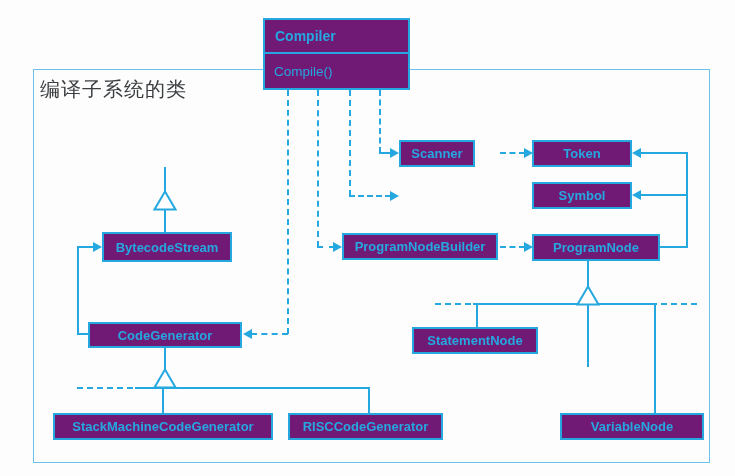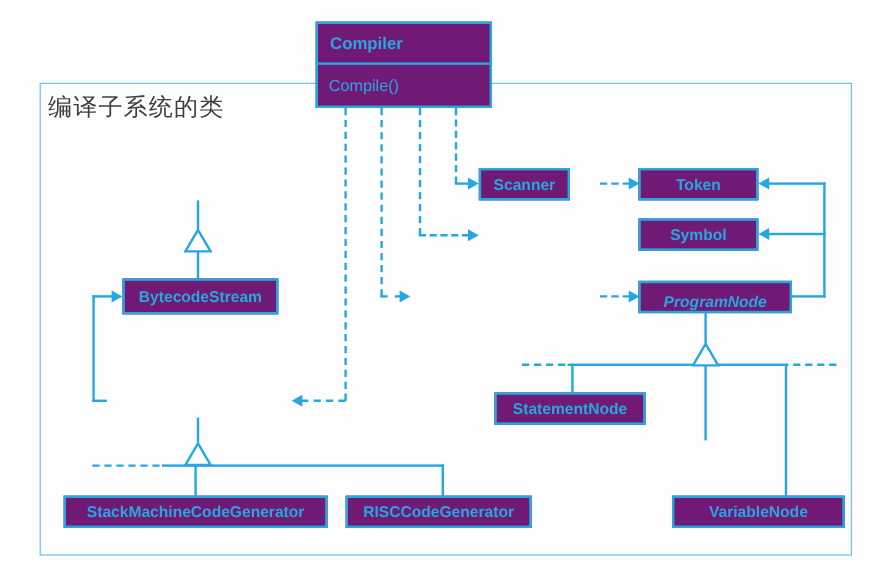--- a/index.html
+++ b/index.html
@@ -13,21 +13,21 @@
   }
   
   .boundary{position:absolute;left:33px;top:69px;width:675px;height:392px;
     border:1.5px solid var(--cyan-light);background:transparent;}
   .boundary-label{position:absolute;left:40px;top:76px;font-size:20px;color:#3b3e41;
     letter-spacing:1px;}
   
   .cls{position:absolute;border:2px solid var(--cyan);background:#701a75;color:var(--cyan);
     font-weight:bold;font-size:13px;display:flex;align-items:center;justify-content:center;
     z-index:5;box-sizing:border-box;}
-  .abstract{font-style:italic;align-items:flex-end;}
+  .abstract{}
   
   #compiler{left:263px;top:18px;width:147px;height:72px;flex-direction:column;
     align-items:stretch;justify-content:flex-start;padding:0;}
   #compiler .cls-name{height:32px;display:flex;align-items:center;padding-left:10px;
     border-bottom:2px solid var(--cyan);font-size:14px;}
   #compiler .cls-method{flex:1;display:flex;align-items:center;padding-left:9px;
     font-weight:normal;font-size:13.5px;}
   #stream{left:116px;top:141px;width:98px;height:26px;}
   #bytecodestream{left:102px;top:232px;width:130px;height:30px;}
   #codegenerator{left:88px;top:322px;width:154px;height:26px;}
@@ -124,35 +124,41 @@
   <div class="arr arr-r" style="left:524px;top:242px;"></div>
 
   <div class="cls" id="compiler">
     <div class="cls-name">Compiler</div>
     <div class="cls-method">Compile()</div>
   </div>
 
   <div class="cls" id="bytecodestream">
       <span>BytecodeStream</span>
     </div>
+  <div class="cls abstract" id="codegenerator">
+      <span>CodeGenerator</span>
+    </div>
   <div class="cls" id="stackmachine">
       <span>StackMachineCodeGenerator</span>
     </div>
   <div class="cls" id="risc">
       <span>RISCCodeGenerator</span>
     </div>
   <div class="cls" id="scanner">
       <span>Scanner</span>
     </div>
   <div class="cls" id="token">
       <span>Token</span>
     </div>
   <div class="cls" id="symbol">
       <span>Symbol</span>
     </div>
+  <div class="cls" id="pnbuilder">
+      <span>ProgramNodeBuilder</span>
+    </div>
   <div class="cls abstract" id="programnode">
       <span>ProgramNode</span>
     </div>
   <div class="cls" id="statementnode">
       <span>StatementNode</span>
     </div>
   <div class="cls" id="variablenode">
       <span>VariableNode</span>
     </div>
 

